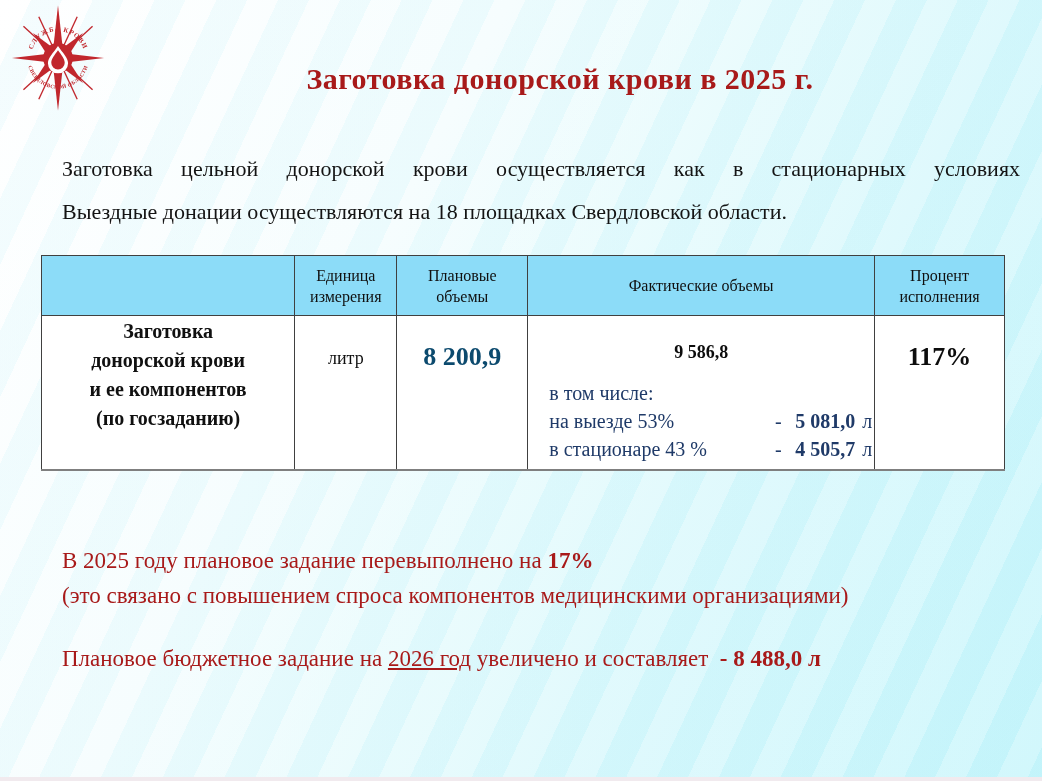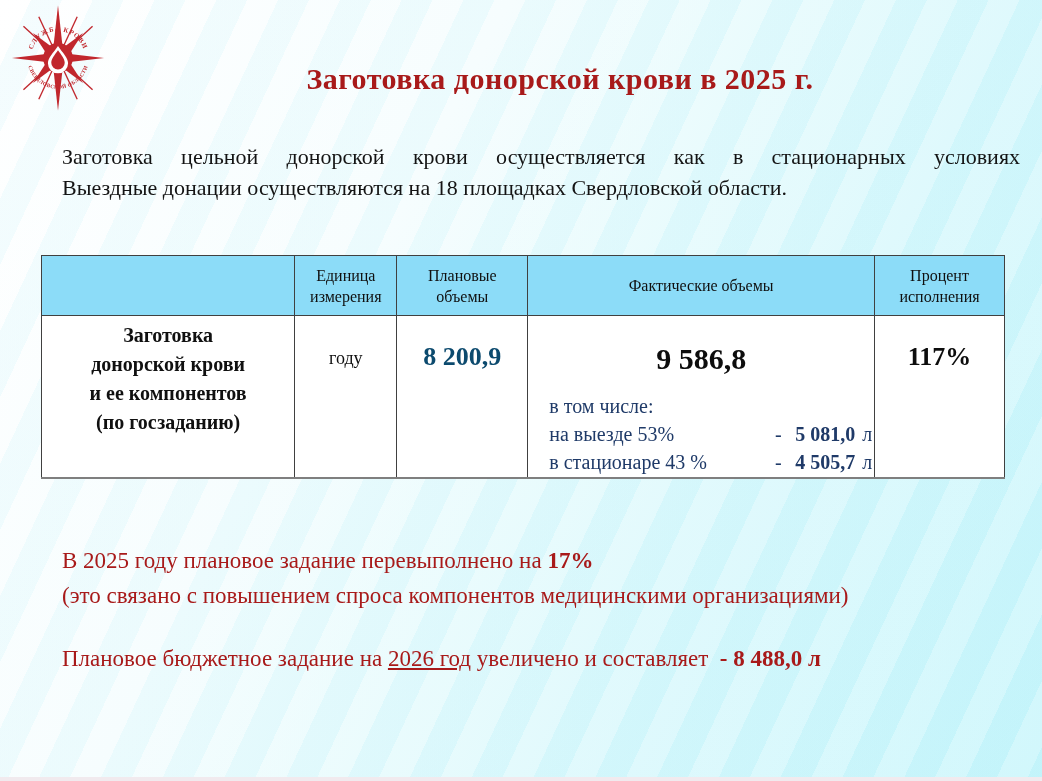--- a/index.html
+++ b/index.html
@@ -20,21 +20,21 @@
   
   .title{
     position:absolute;left:90px;right:12px;top:62px;
     text-align:center;font-size:30px;font-weight:bold;color:#a81a1a;
     letter-spacing:0.5px;
   }
 
   
   .intro{position:absolute;left:62px;top:141px;width:958px;font-size:22px;color:#141414;line-height:31px;}
   .intro .just{text-align:justify;text-align-last:justify;}
-  .pre{white-space:pre-wrap;}
+  .pre{white-space:pre-wrap;margin-top:12px;}
 
   
   table.proc{
     position:absolute;left:41px;top:255px;width:964px;
     border-collapse:collapse;table-layout:fixed;
     background:#ffffff;
     border:1px solid #404040;
     border-bottom:2px solid #7f7f7f;
   }
   table.proc th, table.proc td{border:1px solid #404040;box-sizing:border-box;}
@@ -46,21 +46,21 @@
   }
   table.proc td{height:147px;background:#ffffff;}
   td.c-name{
     text-align:center;vertical-align:middle;
     font-size:20px;font-weight:bold;color:#101010;line-height:29px;
     white-space:pre-line;padding-bottom:36px;
   }
   td.c-unit{text-align:center;vertical-align:top;padding-top:32px;font-size:18px;color:#101010;}
   td.c-plan{text-align:center;vertical-align:top;padding-top:26px;font-size:26px;font-weight:bold;color:#0c4a6e;}
   td.c-fact{vertical-align:top;padding-top:26px;}
-  .fact-num{text-align:center;font-size:30px;font-weight:bold;color:#0d0d0d;}
+  .fact-num{text-align:center;font-size:18px;font-weight:bold;color:#0d0d0d;}
   .fact-details{margin-top:16px;padding-left:20px;font-size:20px;color:#1f3a68;line-height:28px;}
   .detail-line .dl-label{display:inline-block;width:212px;}
   .detail-line .dl-dash{display:inline-block;width:34px;text-align:center;}
   .detail-line .dl-value{font-weight:bold;}
   .detail-line .dl-unit{margin-left:7px;}
   td.c-percent{text-align:center;vertical-align:top;padding-top:26px;font-size:26px;font-weight:bold;color:#0d0d0d;}
 
   
   .summary{position:absolute;left:62px;top:543px;width:960px;color:#a81a1a;font-size:23px;line-height:35px;}
   .summary .para2{margin-top:28px;}
@@ -138,21 +138,21 @@
         <th>Процент
 исполнения</th>
       </tr>
     </thead>
     <tbody>
       <tr>
         <td class="c-name">Заготовка
 донорской крови
 и ее компонентов
 (по госзаданию)</td>
-        <td class="c-unit">году</td>
+        <td class="c-unit">литр</td>
         <td class="c-plan">8 200,9</td>
         <td class="c-fact">
           <div class="fact-num">9 586,8</div>
           <div class="fact-details">
             <div>в том числе:</div>
             <div class="detail-line">
               <span class="dl-label">на выезде 53%</span><span class="dl-dash">-</span><span class="dl-value">5 081,0</span><span class="dl-unit">л</span>
             </div>
             <div class="detail-line">
               <span class="dl-label">в стационаре 43 %</span><span class="dl-dash">-</span><span class="dl-value">4 505,7</span><span class="dl-unit">л</span>

